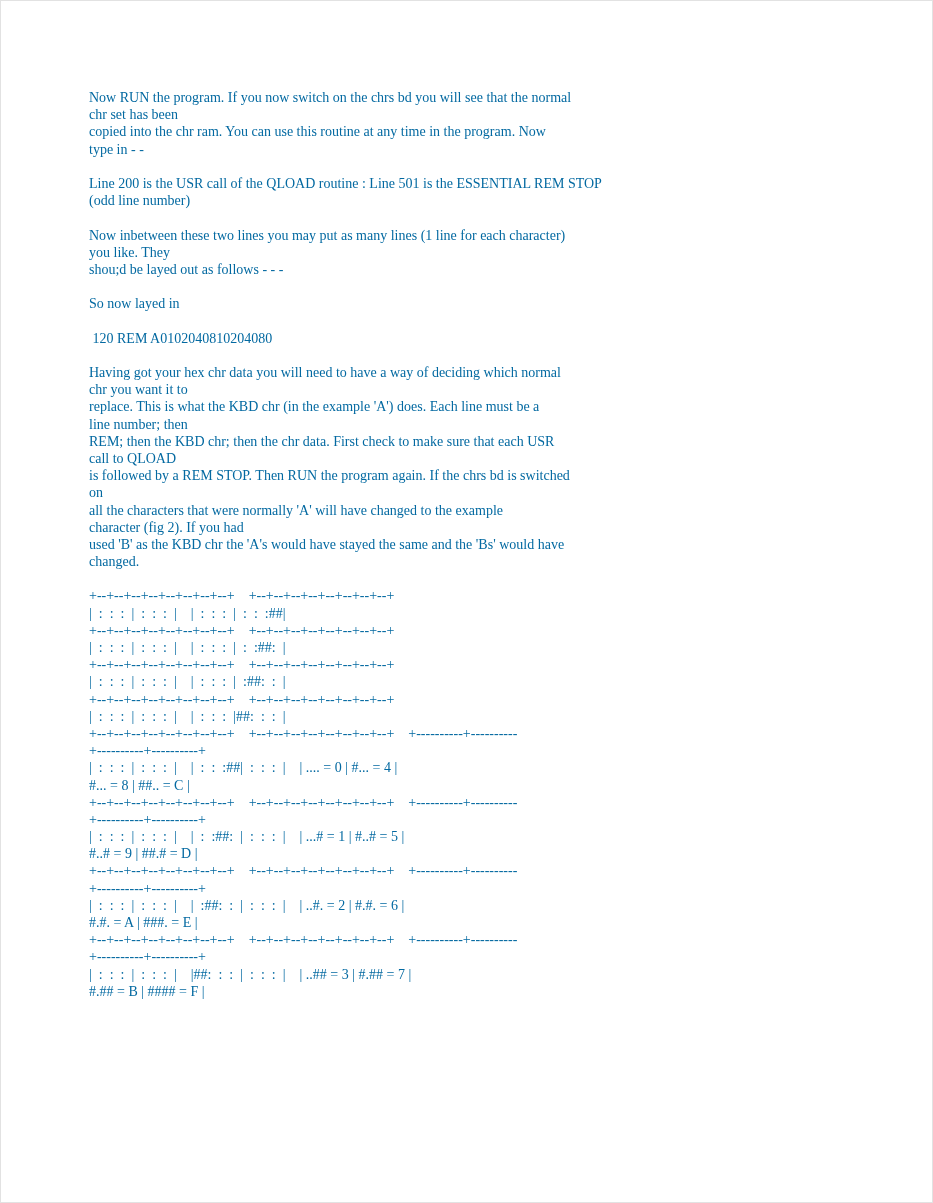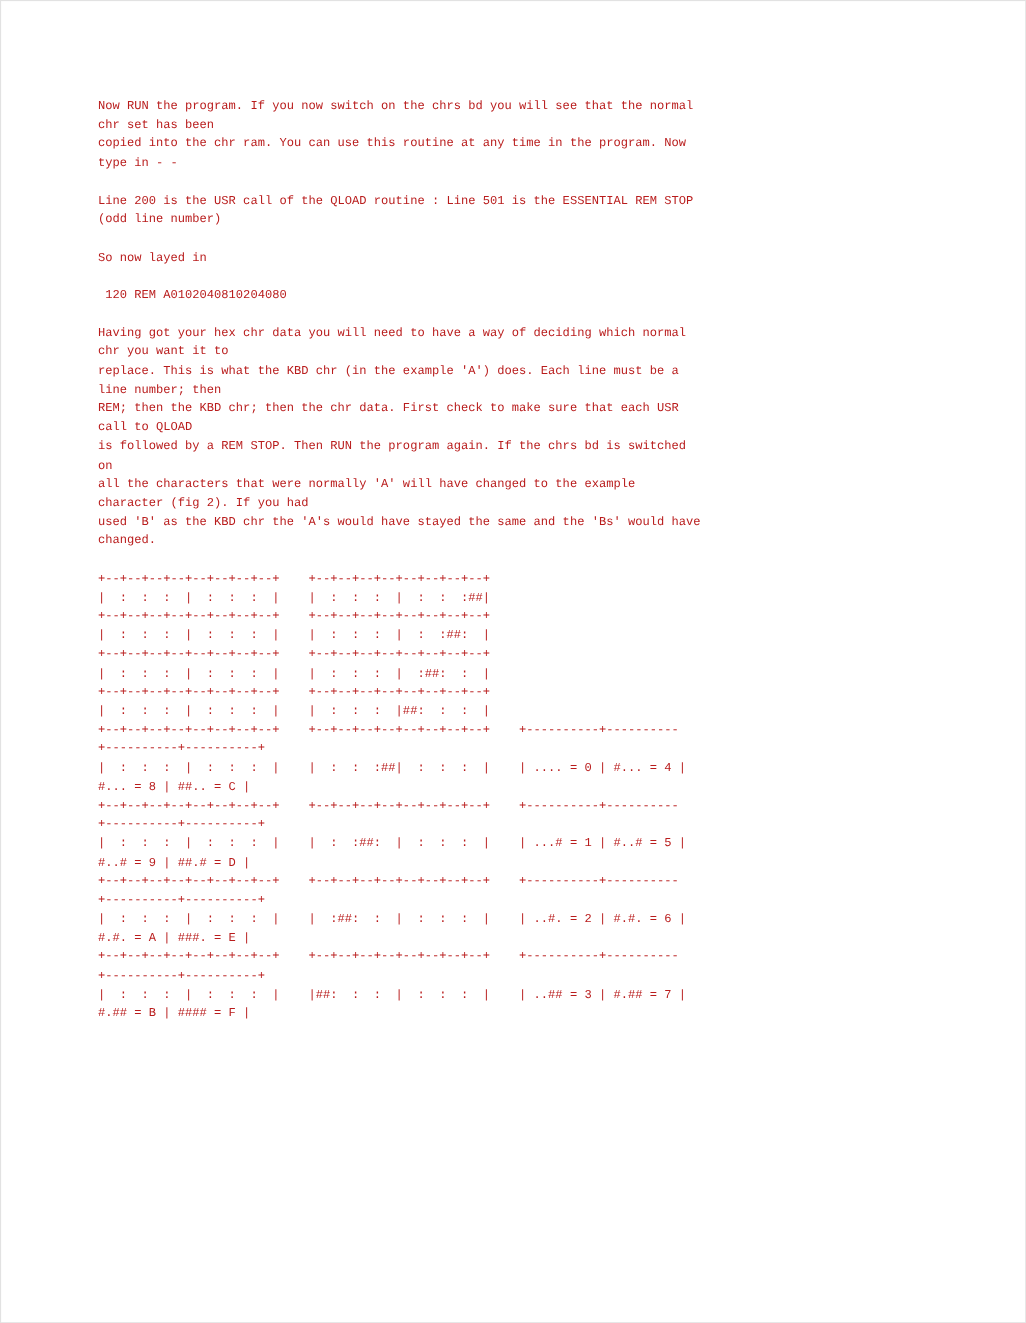--- a/index.html
+++ b/index.html
@@ -17,41 +17,44 @@
     overflow: hidden;
   }
   .content {
     position: absolute;
     left: 88px;
     top: 88px;
   }
   pre.block {
     margin: 0 0 17.19px 0;
     padding: 0;
-    font-family: Liberation Mono, monospace;
-    font-size: 11px;
+    font-family: Liberation Serif, serif;
+    font-size: 14px;
     line-height: 17.19px;
-    color: #b91c1c;
+    color: #0369a1;
     white-space: pre;
   }
   pre.block:last-child {
     margin-bottom: 0;
   }
 </style>
 </head>
 <body>
 
 <div class="page">
   <div class="content">
     <pre class="block">Now RUN the program. If you now switch on the chrs bd you will see that the normal
 chr set has been
 copied into the chr ram. You can use this routine at any time in the program. Now
 type in - -</pre>
     <pre class="block">Line 200 is the USR call of the QLOAD routine : Line 501 is the ESSENTIAL REM STOP
 (odd line number)</pre>
+    <pre class="block">Now inbetween these two lines you may put as many lines (1 line for each character)
+you like. They
+shou;d be layed out as follows - - -</pre>
     <pre class="block">So now layed in</pre>
     <pre class="block"> 120 REM A0102040810204080</pre>
     <pre class="block">Having got your hex chr data you will need to have a way of deciding which normal
 chr you want it to
 replace. This is what the KBD chr (in the example 'A') does. Each line must be a
 line number; then
 REM; then the KBD chr; then the chr data. First check to make sure that each USR
 call to QLOAD
 is followed by a REM STOP. Then RUN the program again. If the chrs bd is switched
 on

